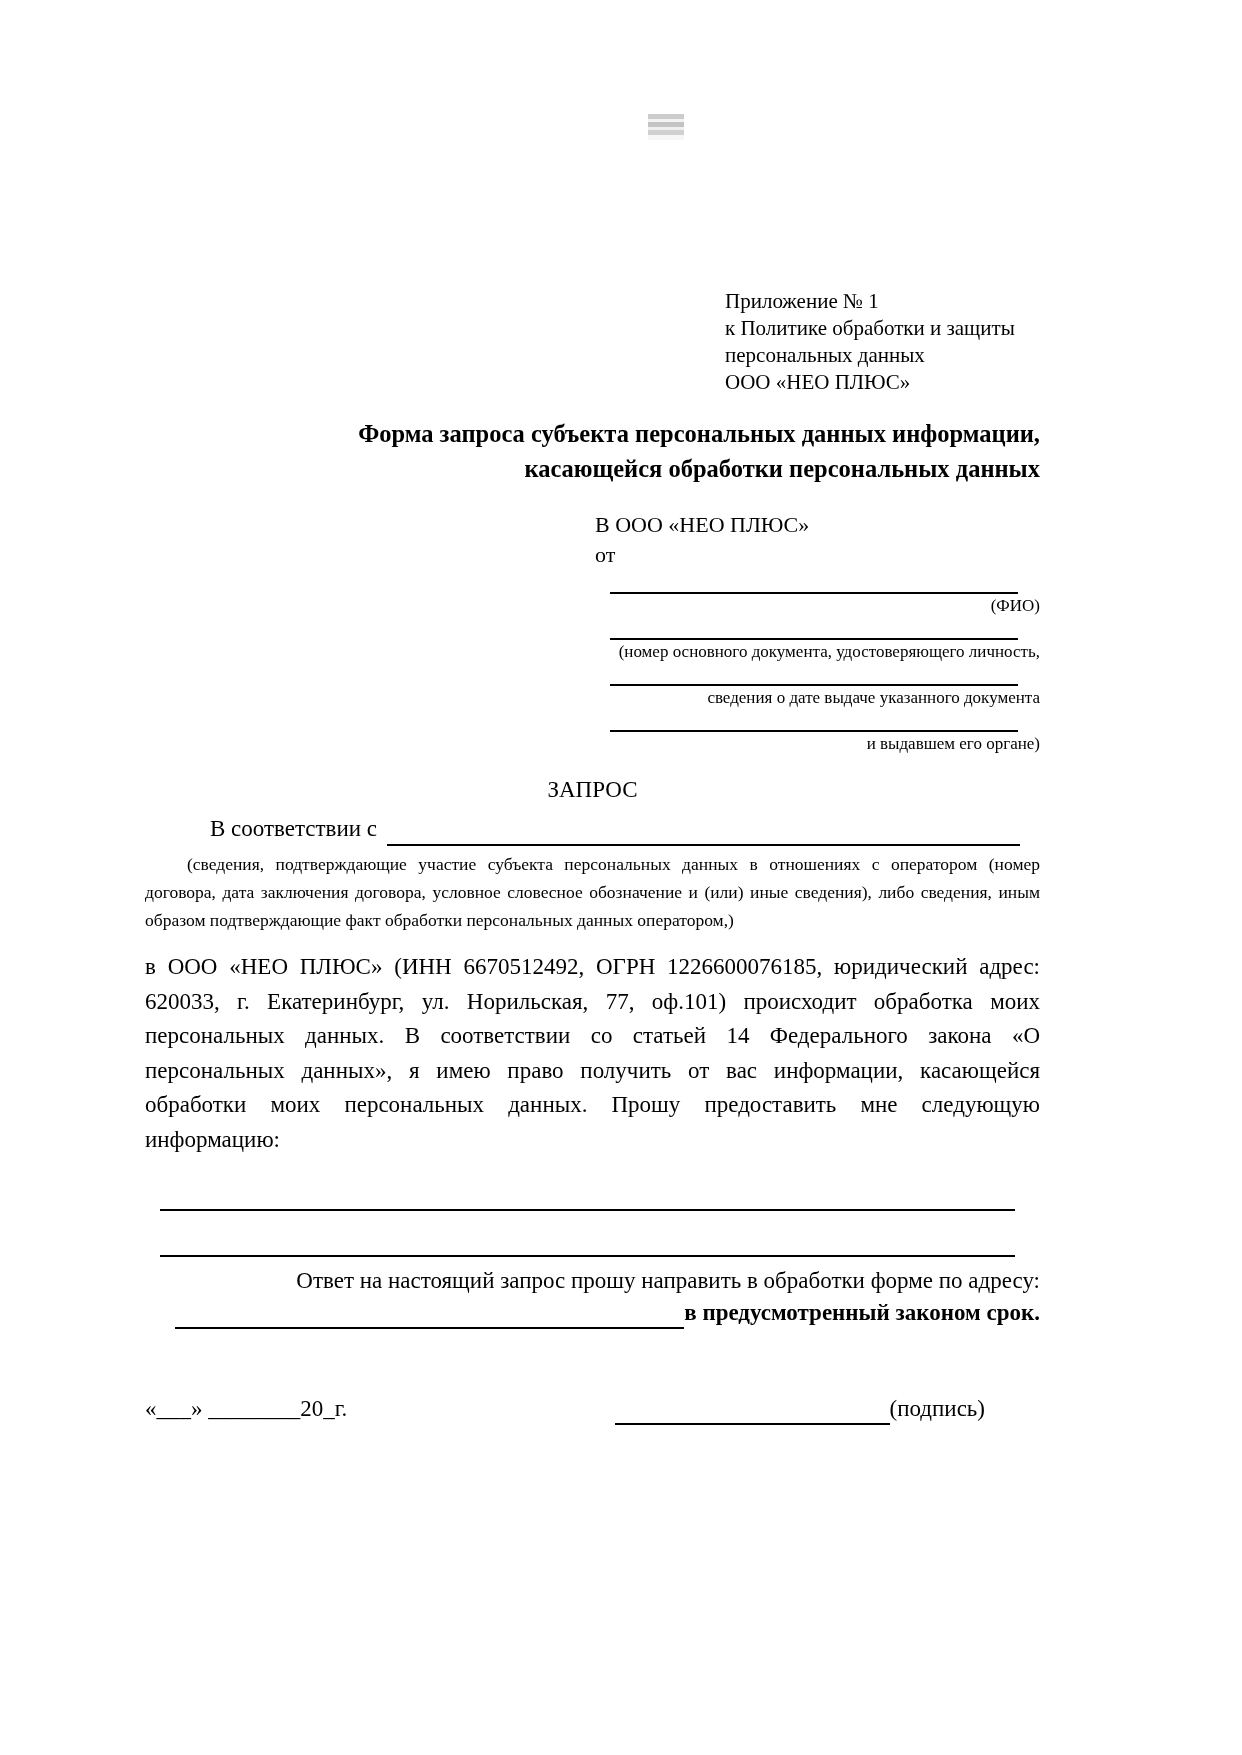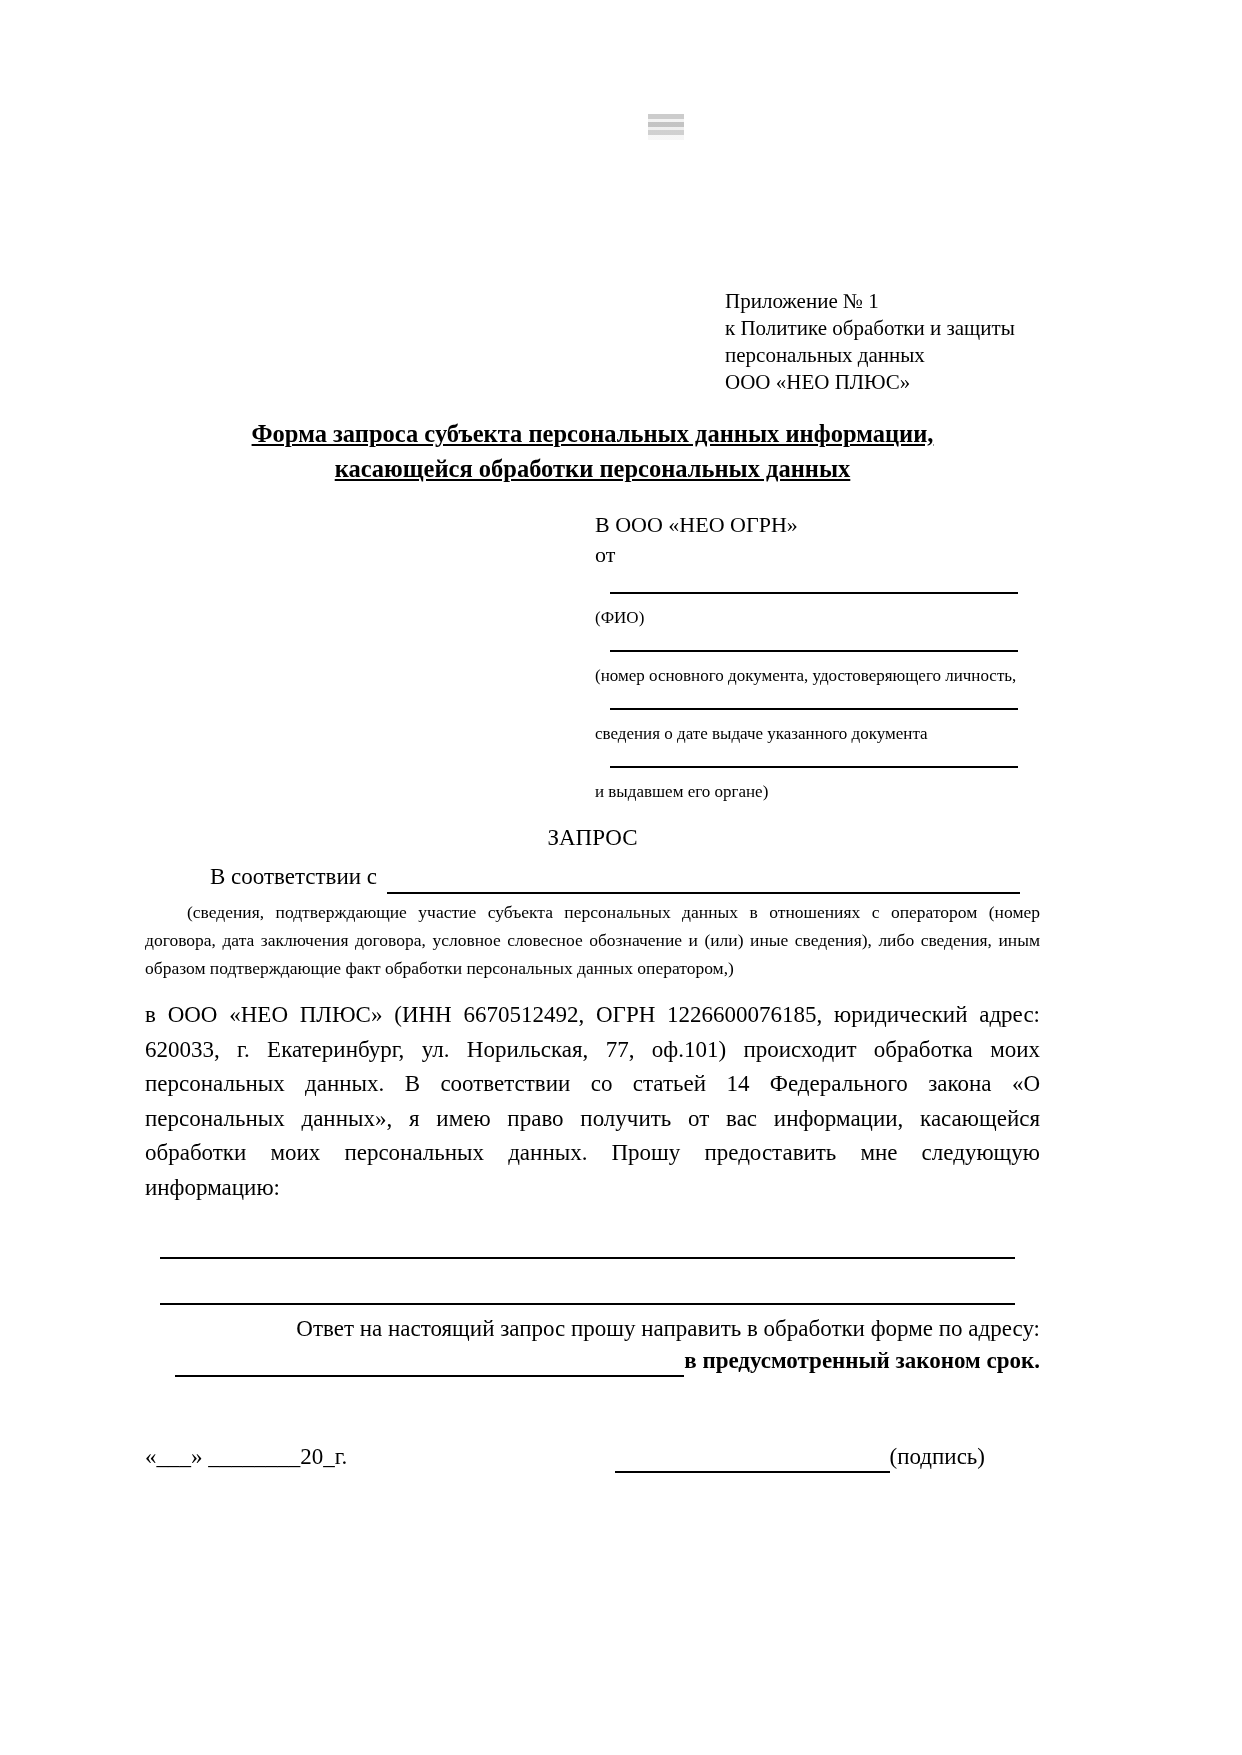--- a/index.html
+++ b/index.html
@@ -31,46 +31,44 @@
   .content {
     padding: 288px 202px 0 145px; 
   }
   .appendix {
     margin-left: 580px;
     font-size: 21px;
     line-height: 27px;
   }
   .title {
     margin-top: 20px;
-    text-align: center;
+    text-align: right;
     font-weight: bold;
     font-size: 24.5px;
     line-height: 35px;
-    text-decoration: underline;
   }
   .addressee {
     margin-top: 24px;
     margin-left: 450px;
     width: 445px;
     font-size: 22px;
     line-height: 30px;
   }
   .field .fline {
     height: 22px;
     margin-left: 15px;
     margin-right: 22px;
     border-bottom: 2px solid #000;
   }
   .field .fcap {
     font-size: 17px;
     line-height: 20px;
     padding-top: 2px;
-    text-align: left;
+    text-align: right;
     white-space: nowrap;
-    margin-top: 12px;
   }
   .zapros {
     margin-top: 20px;
     text-align: center;
     font-size: 23px;
     line-height: 32px;
   }
   .accordance {
     margin-top: 6px;
     display: flex;
@@ -163,21 +161,21 @@
       <div>персональных данных</div>
       <div>ООО «НЕО ПЛЮС»</div>
     </div>
 
     <div class="title">
       <div>Форма запроса субъекта персональных данных информации,</div>
       <div>касающейся обработки персональных данных</div>
     </div>
 
     <div class="addressee">
-      <div>В ООО «НЕО ОГРН»</div>
+      <div>В ООО «НЕО ПЛЮС»</div>
       <div>от</div>
 
       <div class="field">
         <div class="fline"></div>
         <div class="fcap">(ФИО)</div>
       </div>
 
       <div class="field">
         <div class="fline"></div>
         <div class="fcap">(номер основного документа, удостоверяющего личность,</div>

